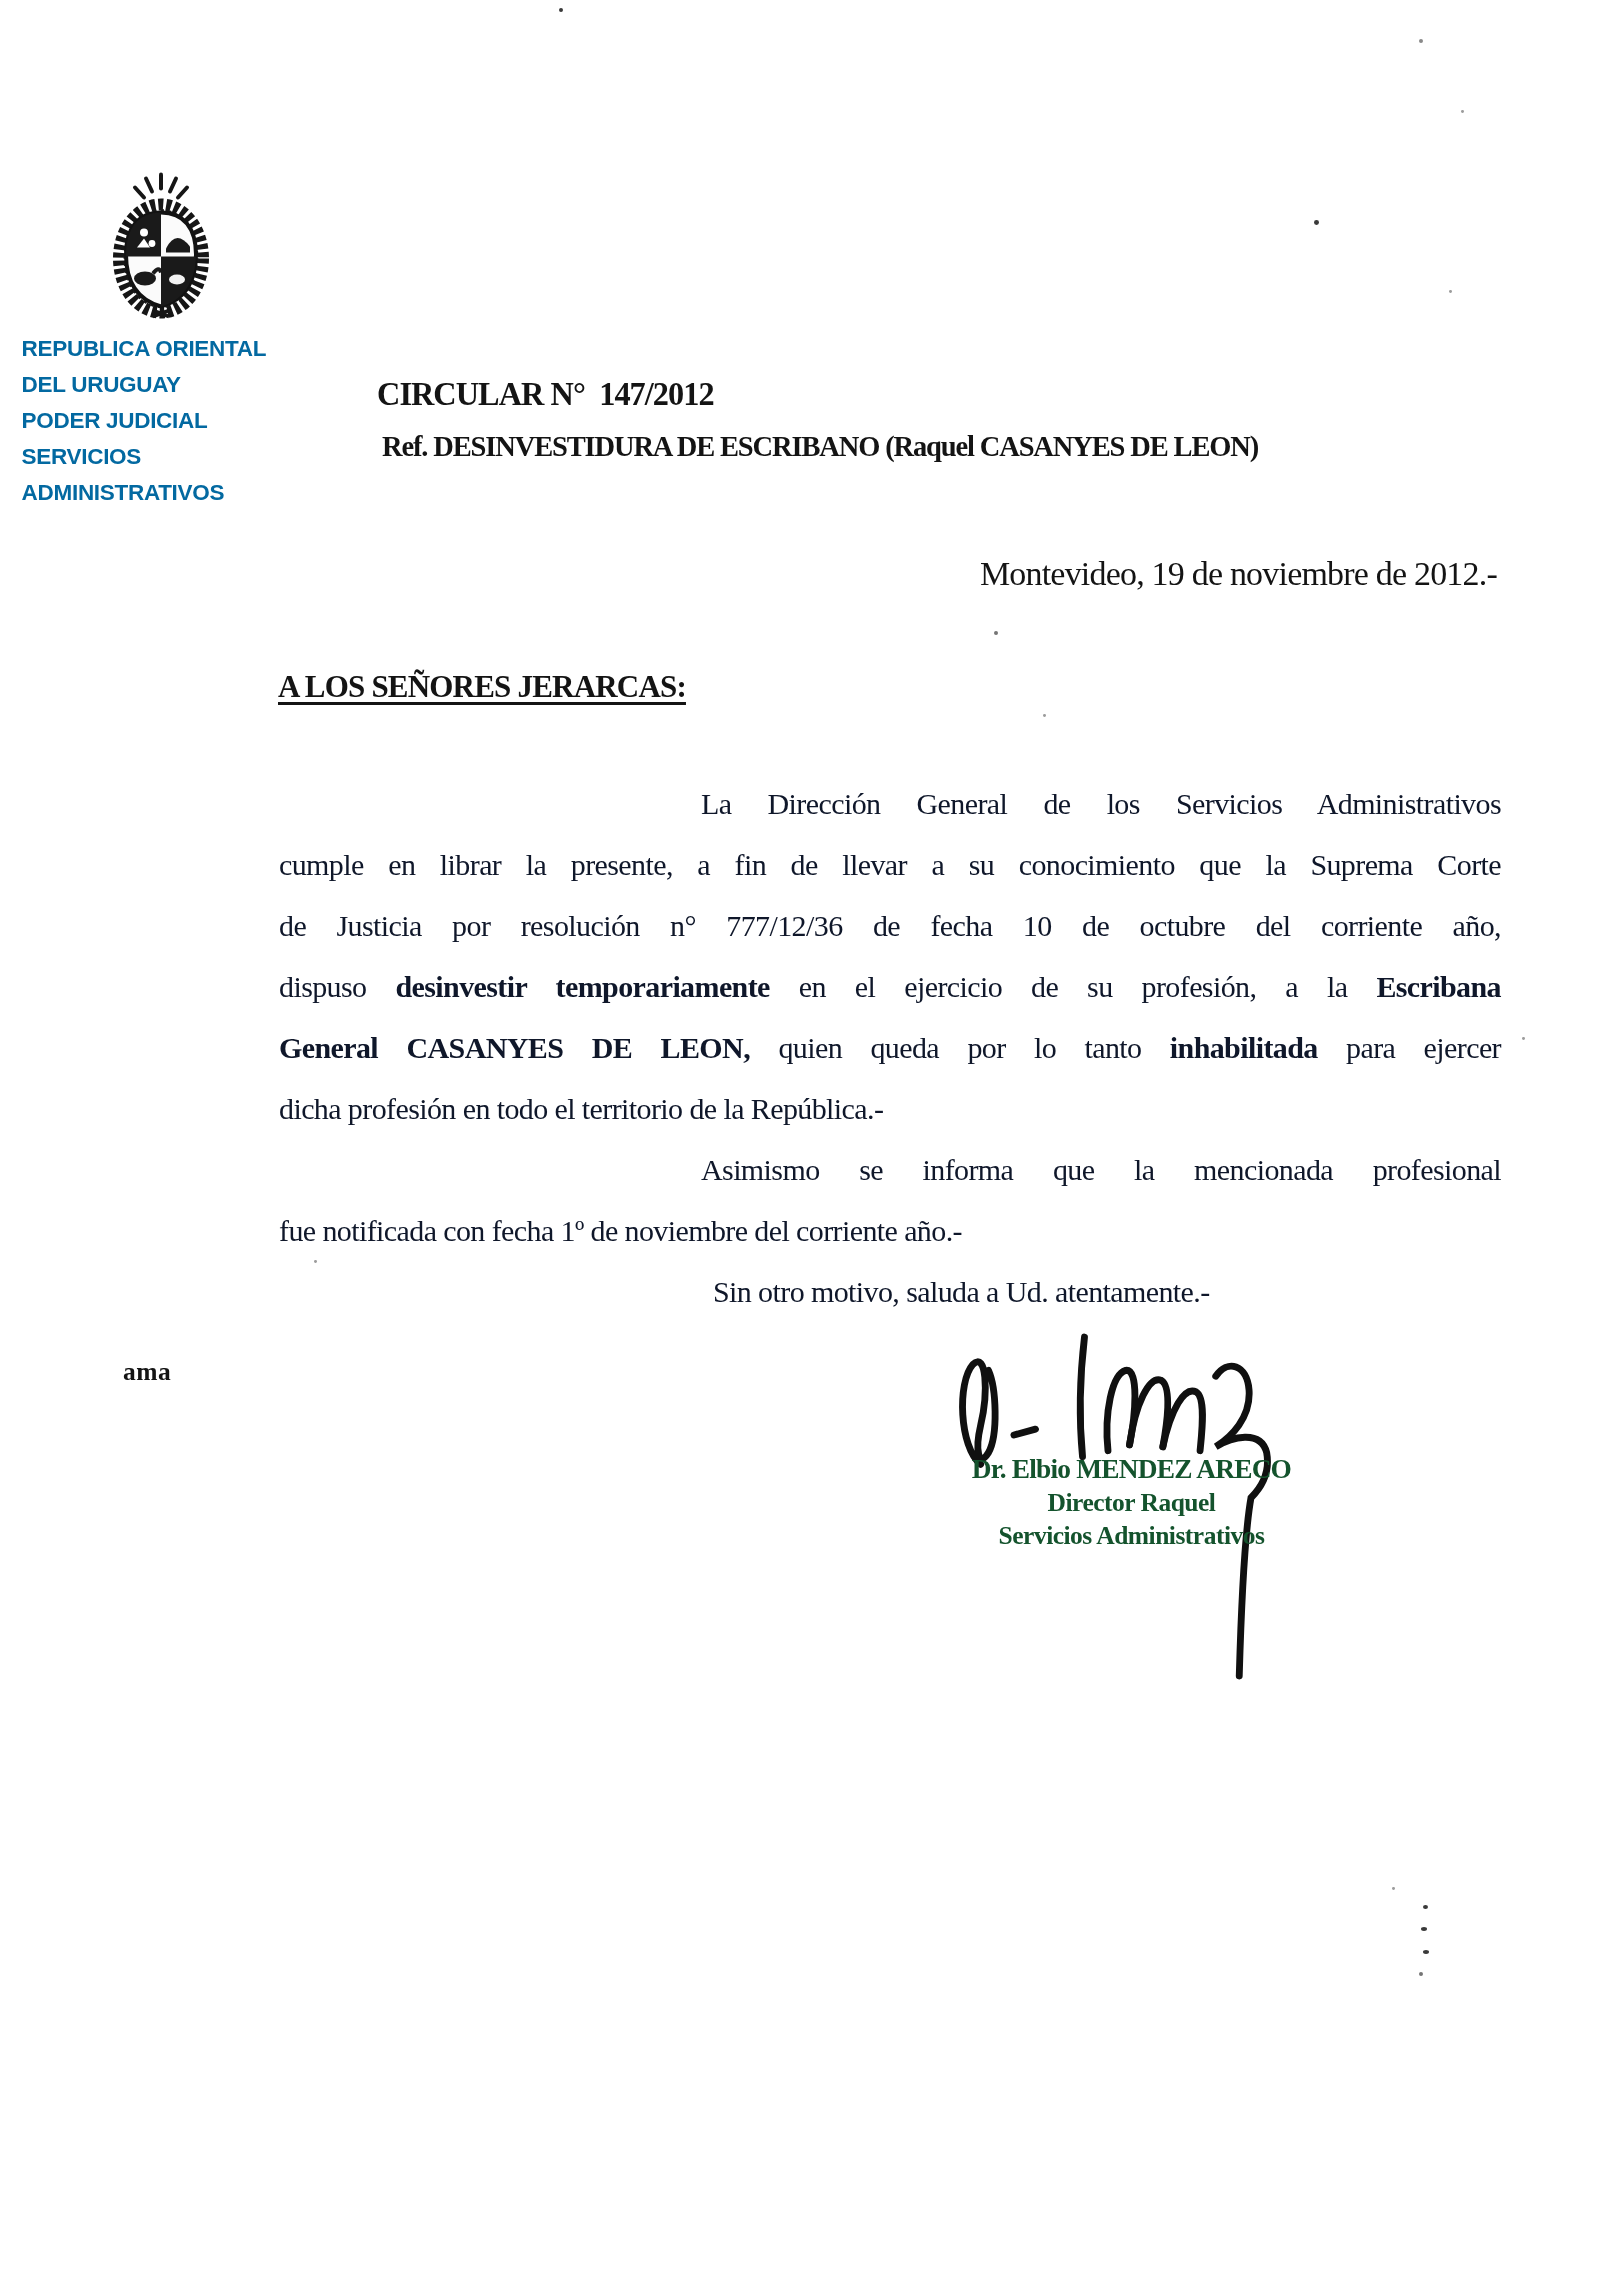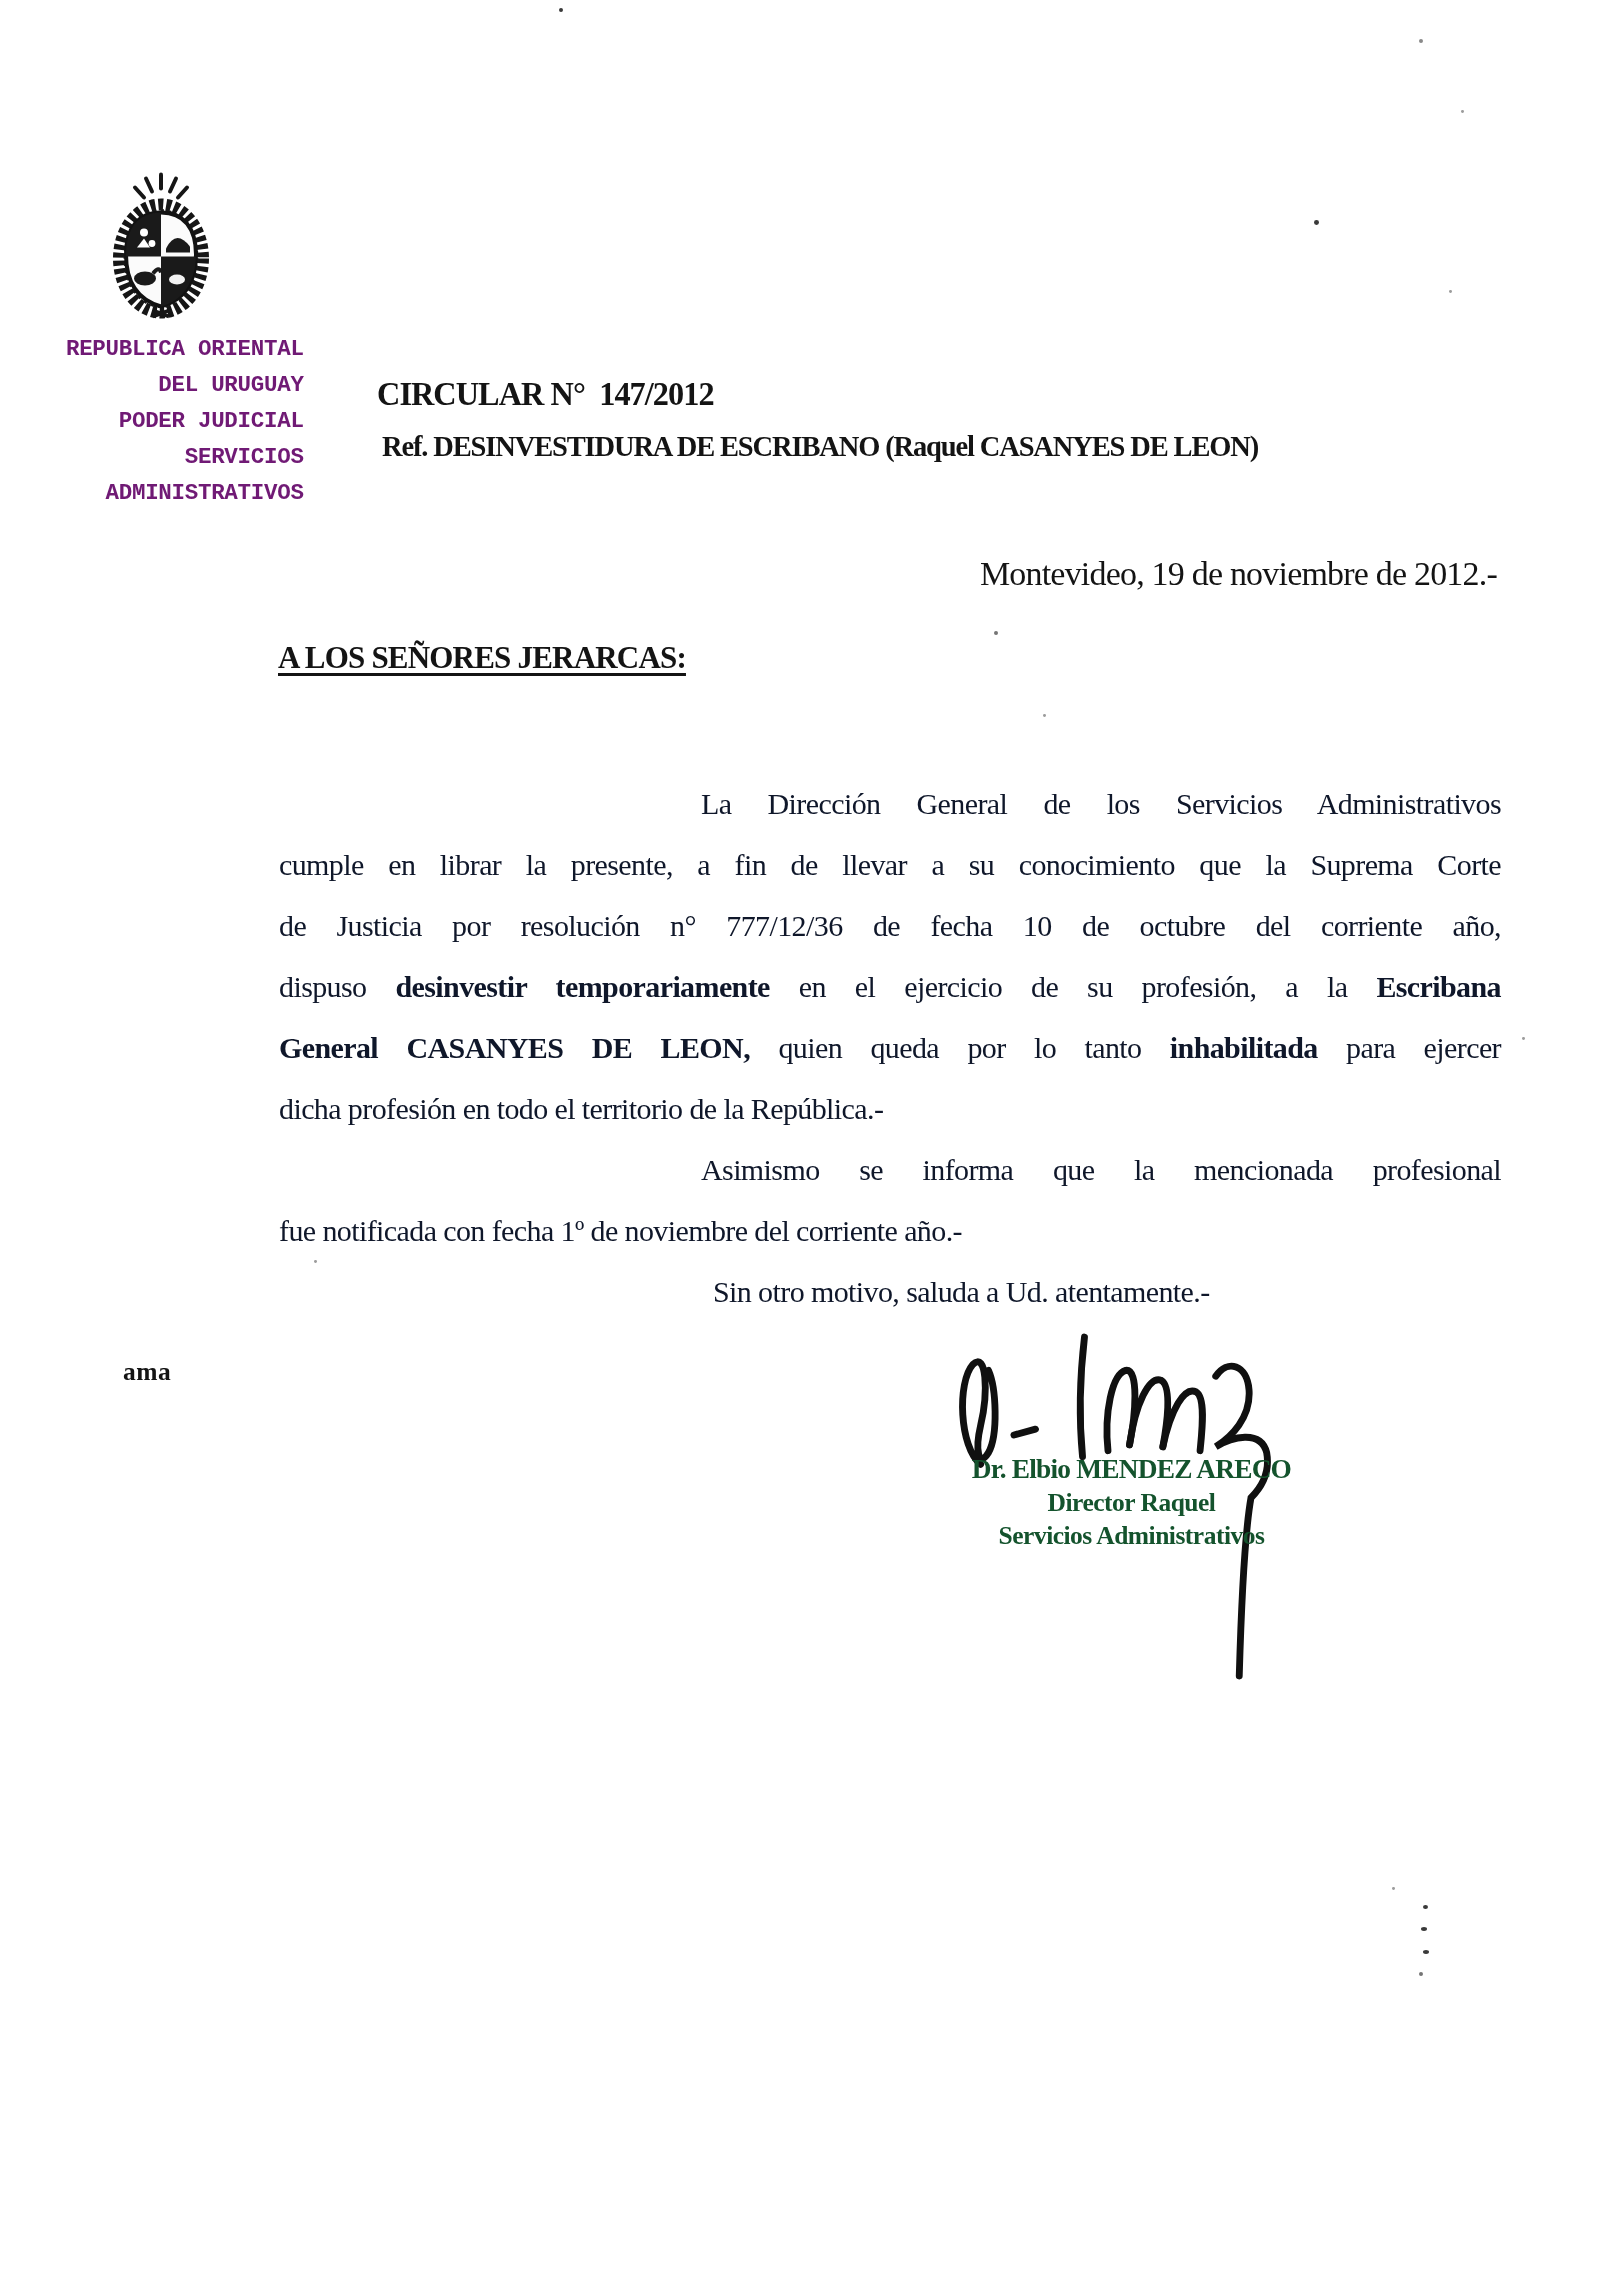--- a/index.html
+++ b/index.html
@@ -9,42 +9,42 @@
     margin:0 auto;
     background:#ffffff;
     font-family:"Liberation Serif", serif;
     color:#141414;
     overflow:hidden;
   }
   
   .crest{position:absolute;left:106px;top:169px;width:110px;height:153px;}
   .letterhead{
     position:absolute;left:21.6px;top:331px;width:282px;
-    text-align:right;
-    font-family:Liberation Mono, monospace;
+    text-align:left;
+    font-family:Liberation Sans, sans-serif;
     font-weight:bold;font-size:22.5px;line-height:36px;
-    letter-spacing:-0.3px;color:#701a75;
+    letter-spacing:-0.3px;color:#0369a1;
   }
   
   .circular-no{
     position:absolute;left:377px;top:375px;
     font-weight:bold;font-size:34px;letter-spacing:-1px;
     white-space:pre;transform:scaleX(.95);transform-origin:left top;
   }
   .ref-line{
     position:absolute;left:382px;top:429px;
     font-weight:bold;font-size:30px;letter-spacing:-1.2px;
     white-space:pre;transform:scaleX(.95);transform-origin:left top;
   }
   .dateline{
     position:absolute;right:120px;top:555px;width:706px;
     text-align:right;font-size:34px;letter-spacing:-0.8px;
   }
   .salutation{
-    position:absolute;left:278px;top:640px;
+    position:absolute;left:278px;top:669px;
     font-weight:bold;font-size:31px;letter-spacing:-0.8px;
     text-decoration:underline;text-underline-offset:4.9px;
   }
   
   .body-text{
     position:absolute;left:279px;top:773px;width:1222px;
     font-size:30px;line-height:61px;letter-spacing:-0.6px;color:#0f172a;
   }
   .bline{text-align:justify;text-align-last:justify;}
   .bline.noj{text-align:left;text-align-last:left;}

